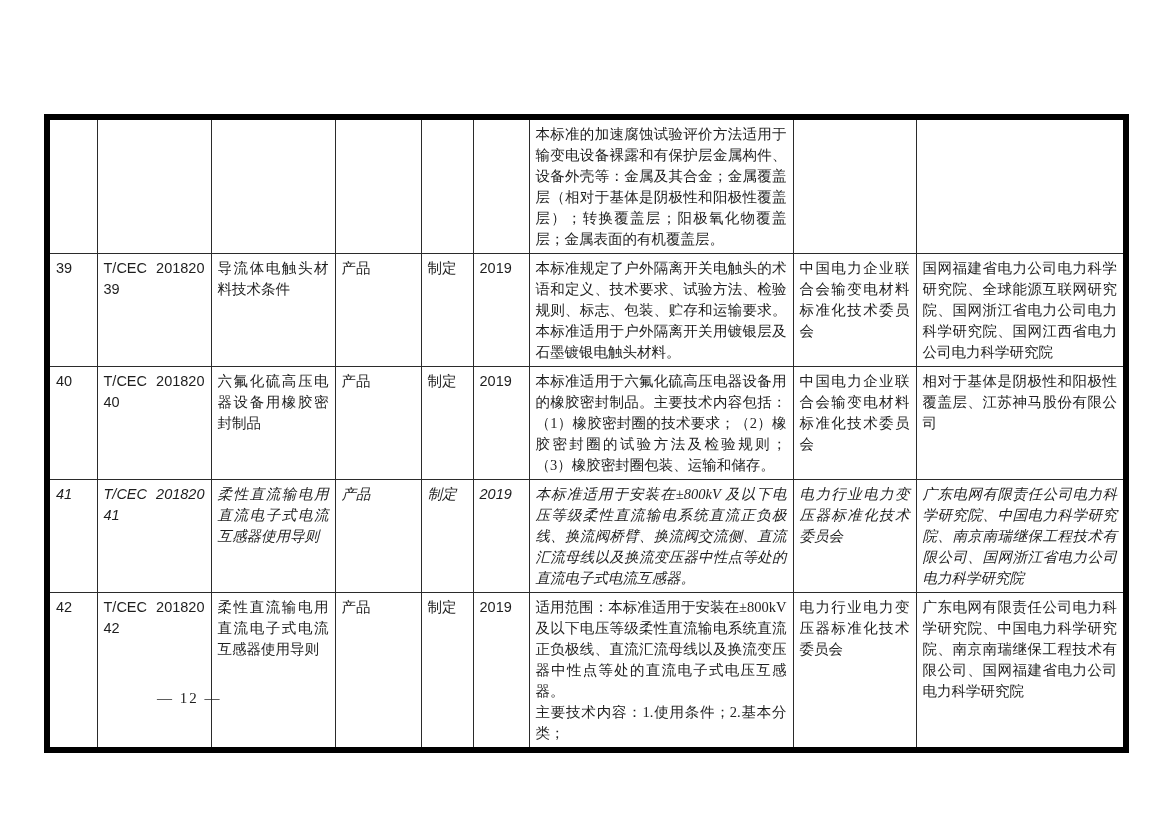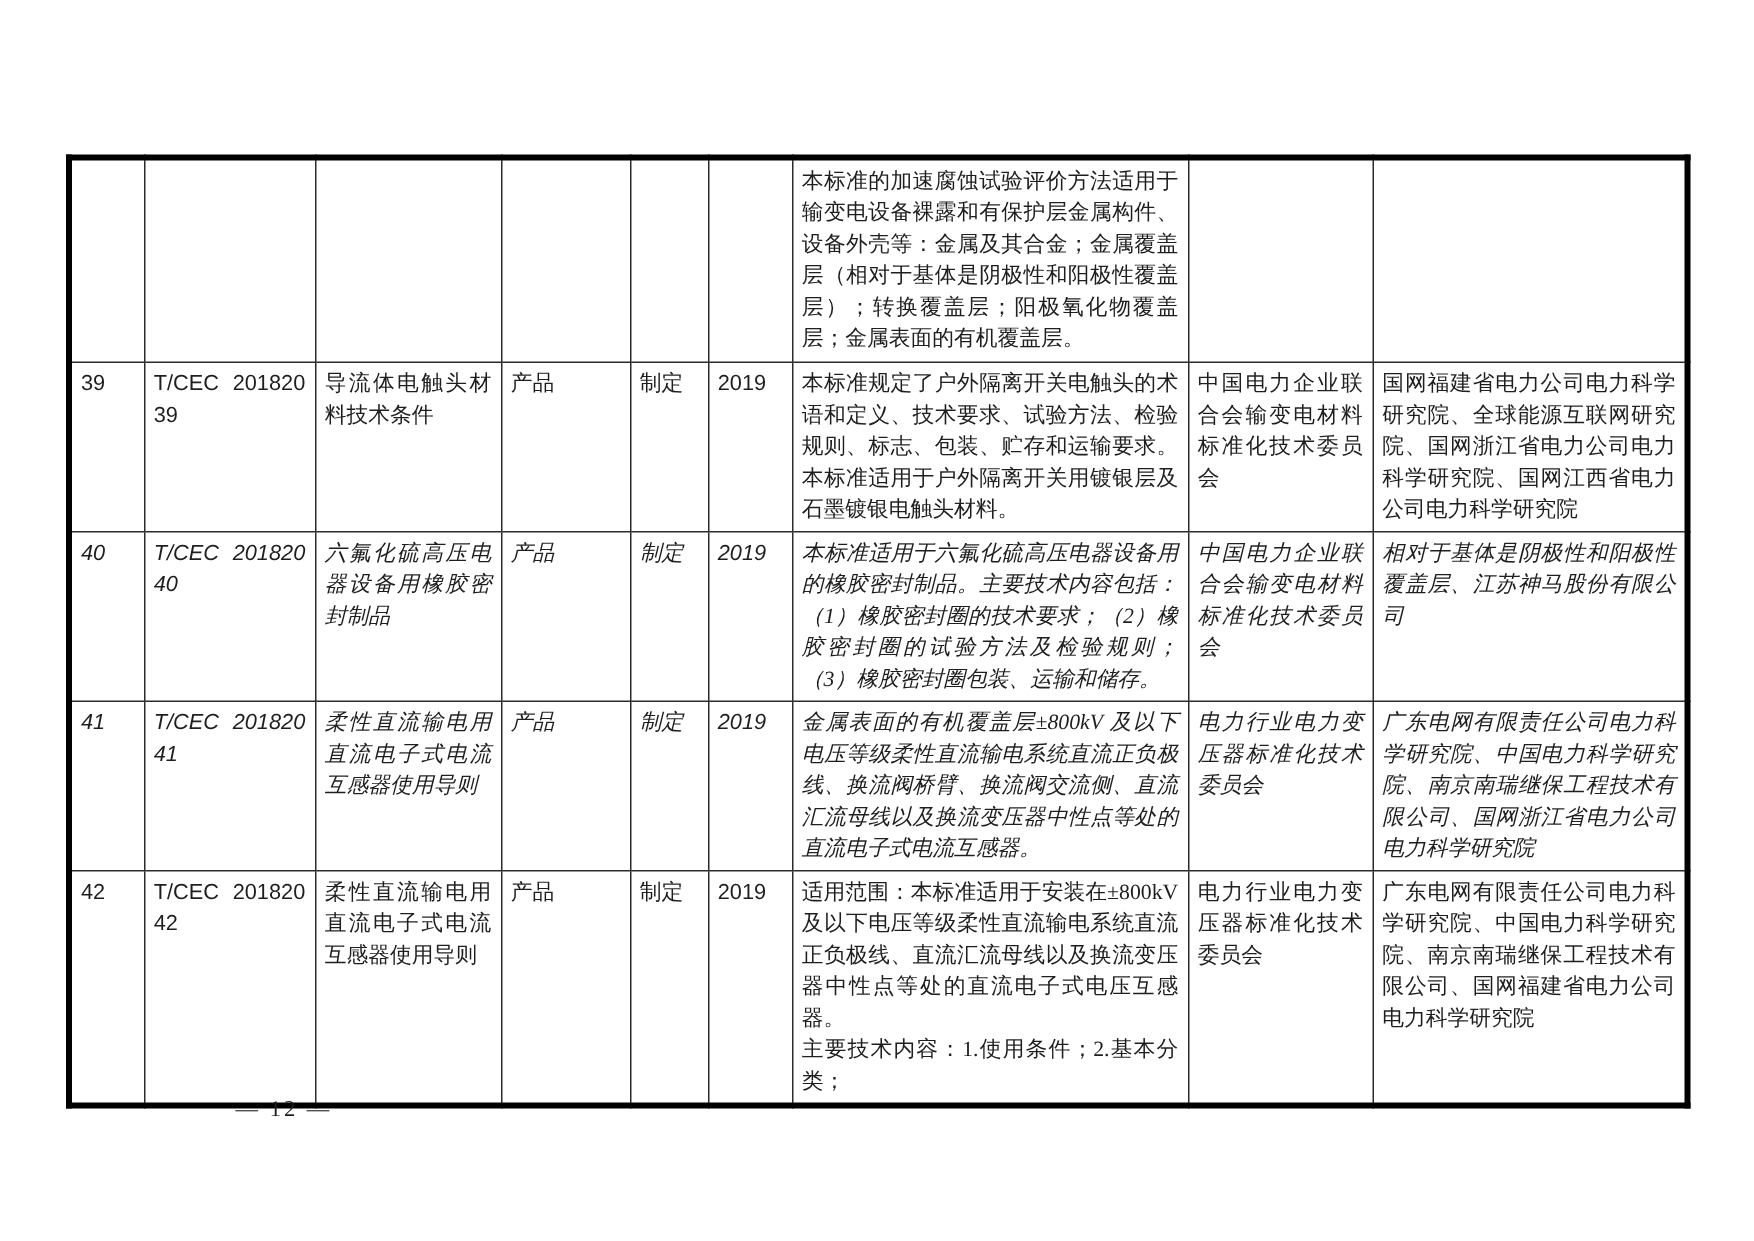--- a/index.html
+++ b/index.html
@@ -12,25 +12,25 @@
     width: 1169px;
     height: 827px;
     background: #ffffff;
     font-family: "Liberation Serif", "DejaVu Serif", serif;
     color: #1e1e1e;
     overflow: hidden;
   }
   table.standards {
     position: absolute;
     left: 44px;
-    top: 103px;
+    top: 114px;
     width: 1079px;
     border-collapse: collapse;
     table-layout: fixed;
-    border: 4px solid #000000;
+    border: 6px solid #000000;
   }
   table.standards td {
     border: 1px solid #2b2b2b;
     vertical-align: top;
     padding: 4px 6px 3px 6px;
     font-size: 14.5px;
     line-height: 21px;
     text-align: justify;
     overflow: hidden;
     word-break: break-all;
@@ -39,27 +39,27 @@
     font-family: "Liberation Sans", "DejaVu Sans", sans-serif;
     font-size: 15px;
     text-align: left;
     word-break: normal;
   }
   td.c-desc {
     white-space: pre-line;
   }
   tr.r0 { height: 136px; }
   tr.r1 { height: 110px; }
-  tr.r2 { height: 109px; font-style: italic; }
+  tr.r2 { height: 109px; }
   tr.r3 { height: 108px; font-style: italic; }
   tr.r4 { height: 125px; }
   .page-number {
     position: absolute;
     left: 157px;
-    top: 732px;
+    top: 690px;
     font-size: 15px;
     font-family: "Liberation Serif", "DejaVu Serif", serif;
     letter-spacing: 2px;
     color: #1e1e1e;
   }
 </style>
 </head>
 <body>
 
 <div class="page">
@@ -113,21 +113,21 @@
         <td>相对于基体是阴极性和阳极性覆盖层、江苏神马股份有限公司</td>
       </tr>
 
       <tr class="r3">
         <td class="c-sans">41</td>
         <td class="c-sans">T/CEC 20182041</td>
         <td>柔性直流输电用直流电子式电流互感器使用导则</td>
         <td>产品</td>
         <td>制定</td>
         <td class="c-sans">2019</td>
-        <td class="c-desc">金属表面的有机覆盖层±800kV 及以下电压等级柔性直流输电系统直流正负极线、换流阀桥臂、换流阀交流侧、直流汇流母线以及换流变压器中性点等处的直流电子式电流互感器。</td>
+        <td class="c-desc">本标准适用于安装在±800kV 及以下电压等级柔性直流输电系统直流正负极线、换流阀桥臂、换流阀交流侧、直流汇流母线以及换流变压器中性点等处的直流电子式电流互感器。</td>
         <td>电力行业电力变压器标准化技术委员会</td>
         <td>广东电网有限责任公司电力科学研究院、中国电力科学研究院、南京南瑞继保工程技术有限公司、国网浙江省电力公司电力科学研究院</td>
       </tr>
 
       <tr class="r4">
         <td class="c-sans">42</td>
         <td class="c-sans">T/CEC 20182042</td>
         <td>柔性直流输电用直流电子式电流互感器使用导则</td>
         <td>产品</td>
         <td>制定</td>

